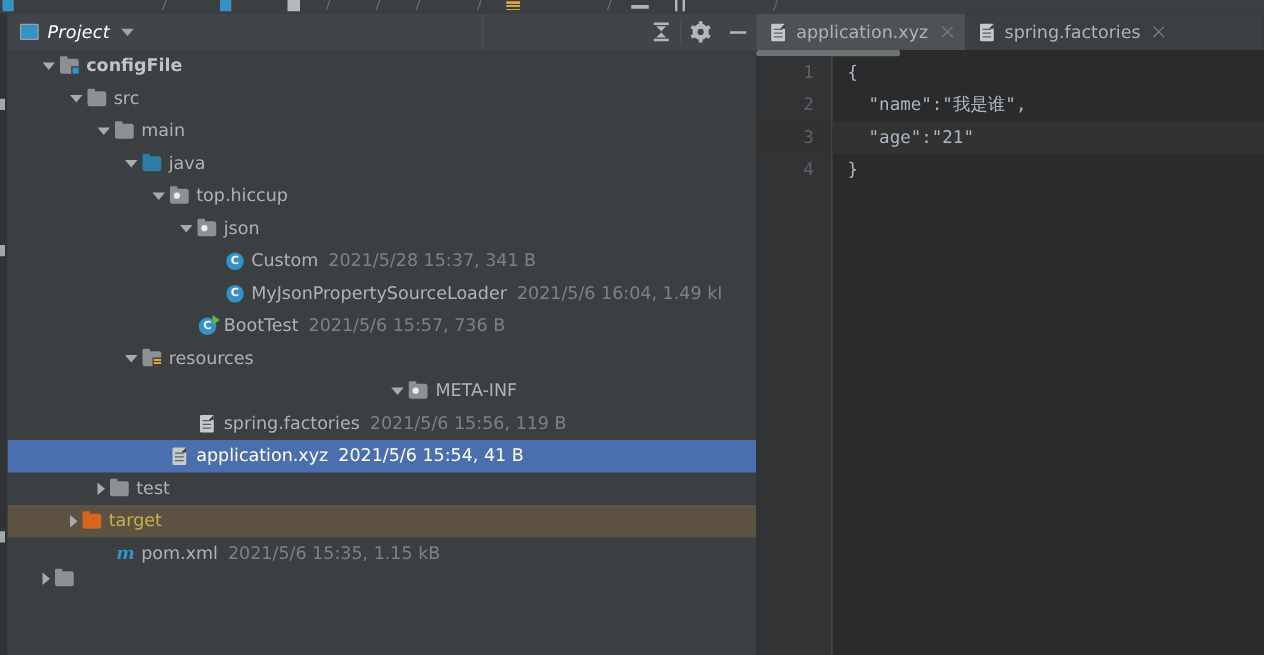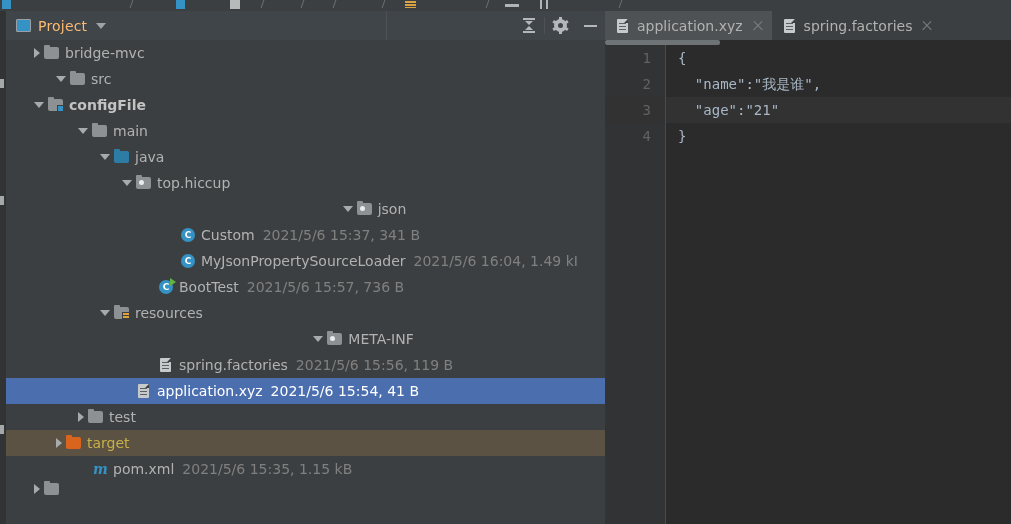--- a/index.html
+++ b/index.html
@@ -44,21 +44,21 @@
     position: relative; height: 29px; width: 599px;
     background: #3f4548;
     display: flex; align-items: center;
   }
   .panel-header .hdr-left { display: flex; align-items: center; padding-left: 10px; }
   .proj-icon {
     width: 15px; height: 13px; border: 1.5px solid #9aa0a3; border-radius: 1px;
     background: #3592c4; margin-right: 7px; flex: none;
   }
   .proj-label {
-    color: #fdba74; font-size: 14px; letter-spacing: .2px;
+    color: #ffffff; font-size: 14px; letter-spacing: .2px; font-style: italic;
   }
   .caret-down {
     width: 0; height: 0; margin-left: 9px;
     border-left: 5px solid transparent; border-right: 5px solid transparent;
     border-top: 6px solid #9fa3a6;
   }
   .hdr-sep {
     position: absolute; left: 380px; top: 0; width: 1px; height: 29px;
     background: #4e5254;
   }
@@ -295,42 +295,35 @@
           </div>
         </div>
         <div class="tool-btn">
           <div class="ic-min"></div>
         </div>
       </div>
     </div>
 
     <div class="tree" id="tree">
         <div class="tree-row" style="padding-left: 28px;">
-          <div class="twisty closed"></div>
-          <div class="ti">
-            <div class="fo fo-grey"></div>
-          </div>
-          <span class="node-name">bridge-mvc</span>
-        </div>
-        <div class="tree-row" style="padding-left: 50px;">
-          <div class="twisty "></div>
-          <div class="ti">
-            <div class="fo fo-grey"></div>
-          </div>
-          <span class="node-name">src</span>
-        </div>
-        <div class="tree-row" style="padding-left: 28px;">
           <div class="twisty "></div>
           <div class="ti">
             <div class="fo fo-grey">
               <span class="badge-sq"></span>
             </div>
           </div>
           <span class="node-name bold">configFile</span>
         </div>
+        <div class="tree-row" style="padding-left: 50px;">
+          <div class="twisty "></div>
+          <div class="ti">
+            <div class="fo fo-grey"></div>
+          </div>
+          <span class="node-name">src</span>
+        </div>
         <div class="tree-row" style="padding-left: 72px;">
           <div class="twisty "></div>
           <div class="ti">
             <div class="fo fo-grey"></div>
           </div>
           <span class="node-name">main</span>
         </div>
         <div class="tree-row" style="padding-left: 94px;">
           <div class="twisty "></div>
           <div class="ti">
@@ -338,34 +331,34 @@
           </div>
           <span class="node-name">java</span>
         </div>
         <div class="tree-row" style="padding-left: 116px;">
           <div class="twisty "></div>
           <div class="ti">
             <div class="pk"></div>
           </div>
           <span class="node-name">top.hiccup</span>
         </div>
-        <div class="tree-row" style="padding-left: 138px; justify-content: center;">
+        <div class="tree-row" style="padding-left: 138px;">
           <div class="twisty "></div>
           <div class="ti">
             <div class="pk"></div>
           </div>
           <span class="node-name">json</span>
         </div>
         <div class="tree-row" style="padding-left: 160px;">
           <div class="twisty none"></div>
           <div class="ti">
             <div class="cls">C</div>
           </div>
           <span class="node-name">Custom</span>
-          <span class="node-meta">2021/5/6 15:37, 341 B</span>
+          <span class="node-meta">2021/5/28 15:37, 341 B</span>
         </div>
         <div class="tree-row" style="padding-left: 160px;">
           <div class="twisty none"></div>
           <div class="ti">
             <div class="cls">C</div>
           </div>
           <span class="node-name">MyJsonPropertySourceLoader</span>
           <span class="node-meta">2021/5/6 16:04, 1.49 kI</span>
         </div>
         <div class="tree-row" style="padding-left: 138px;">

